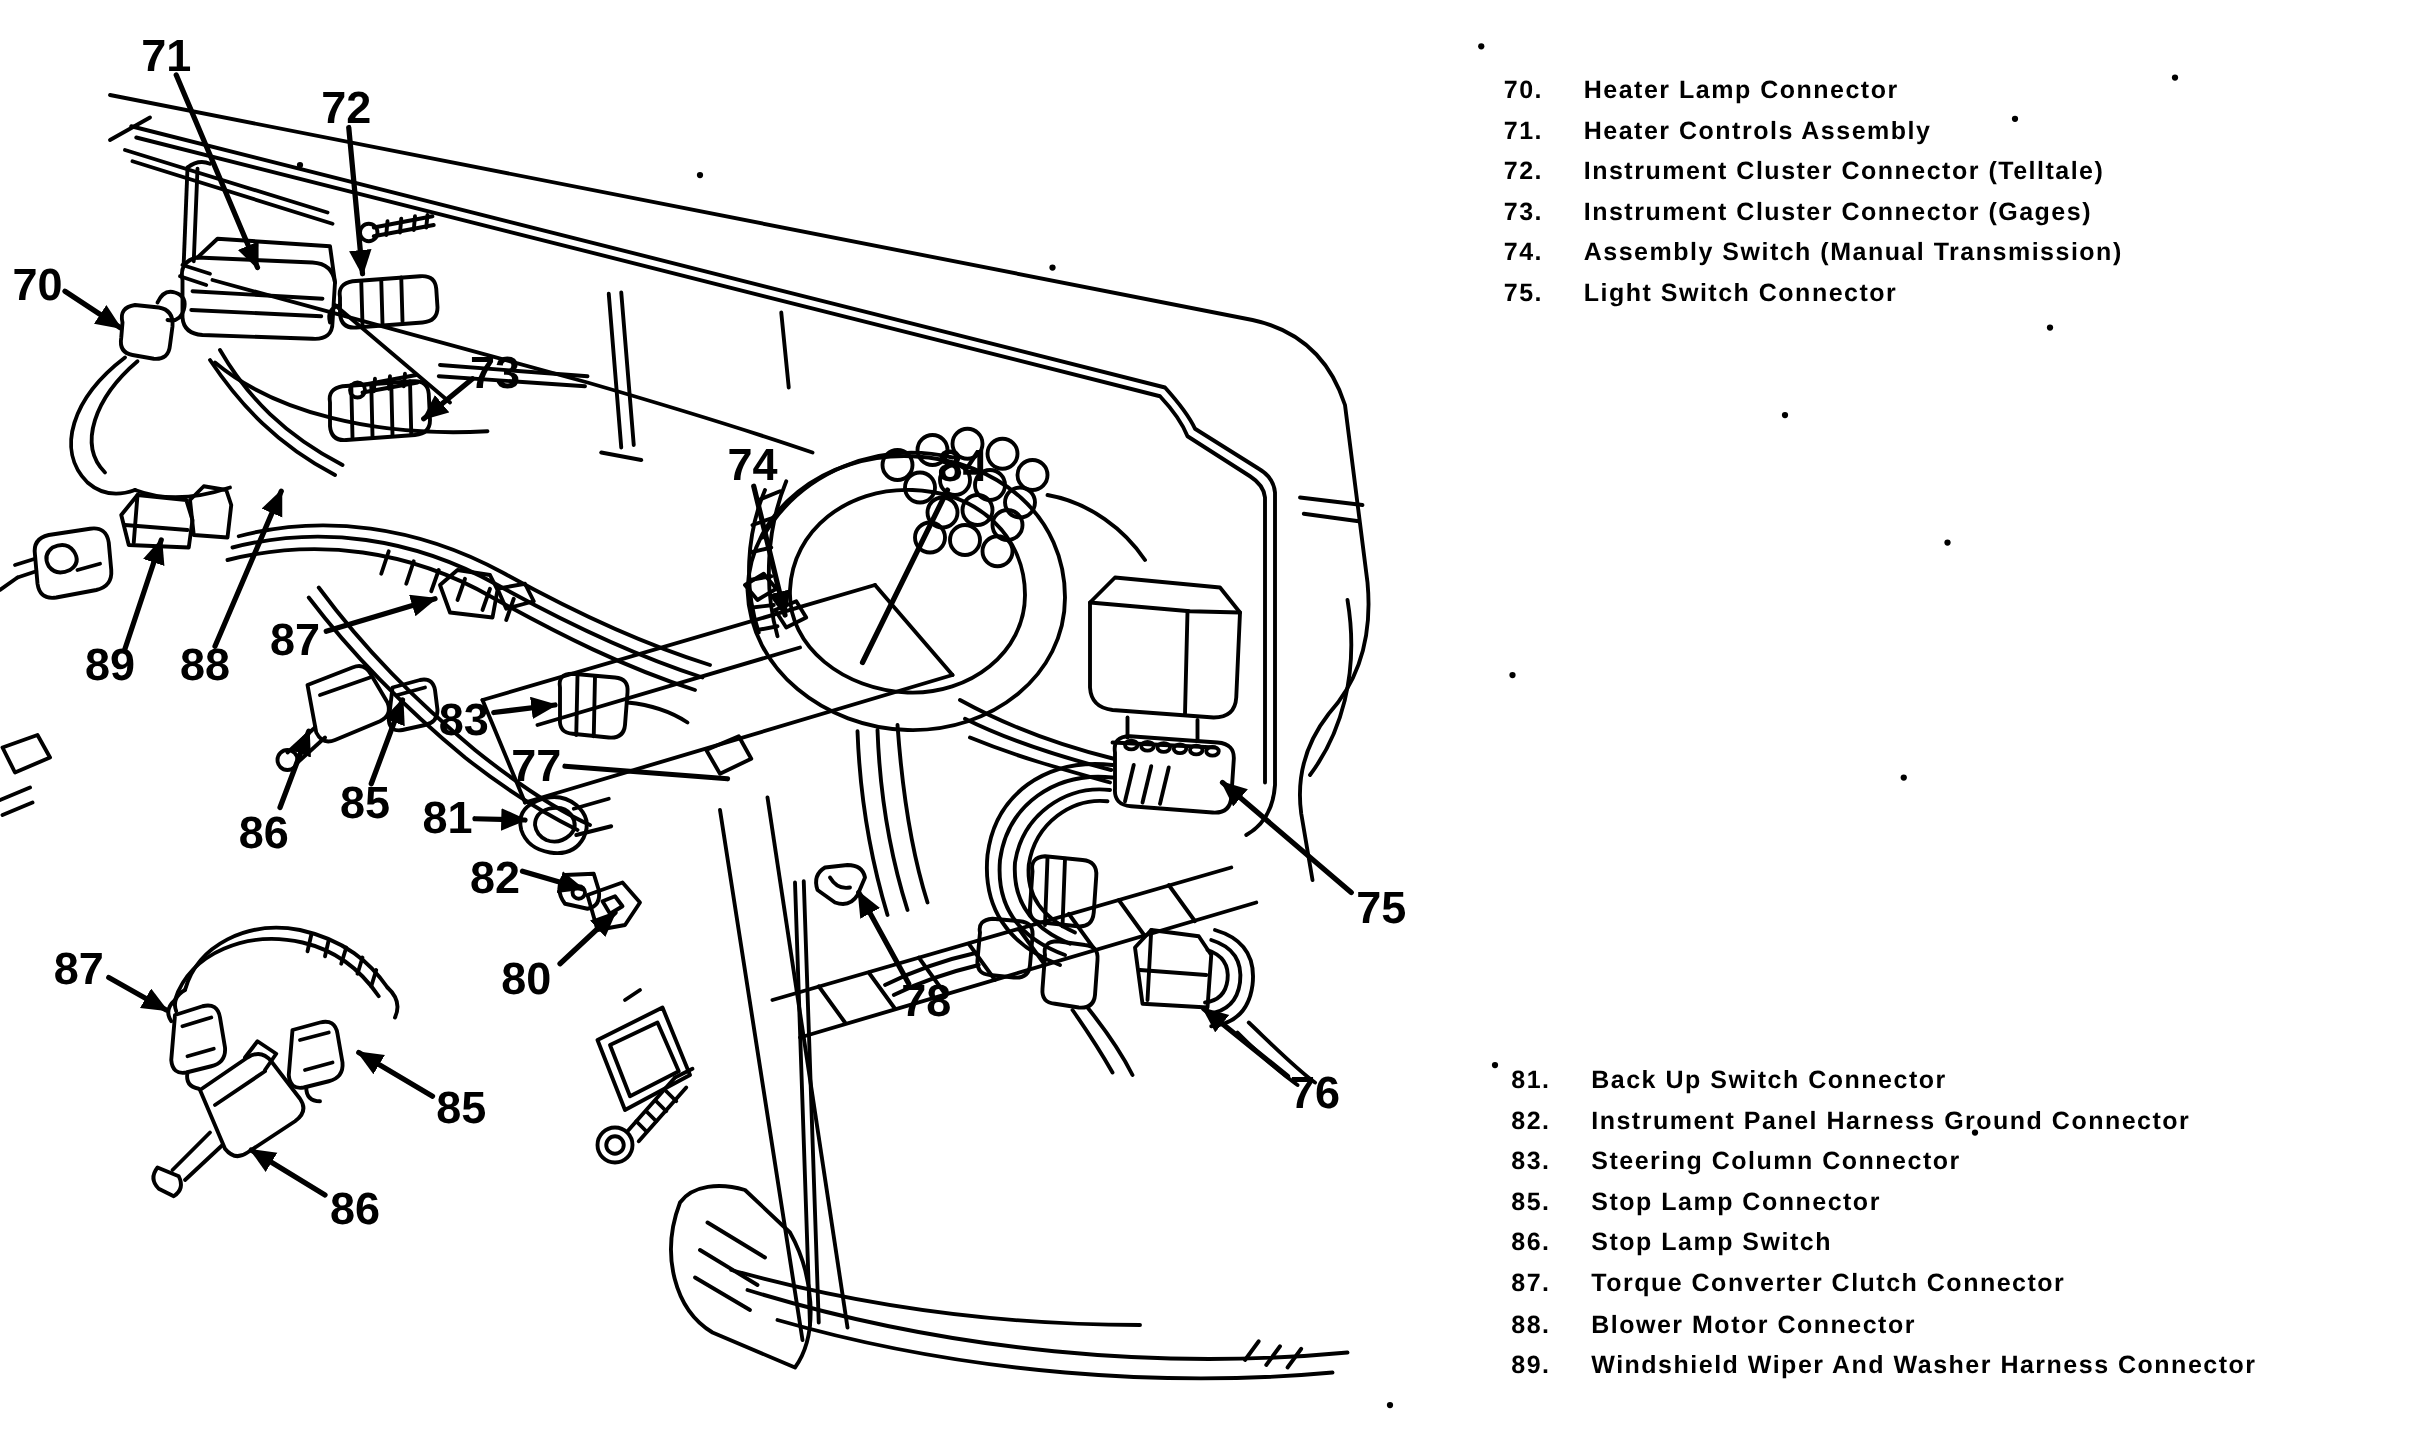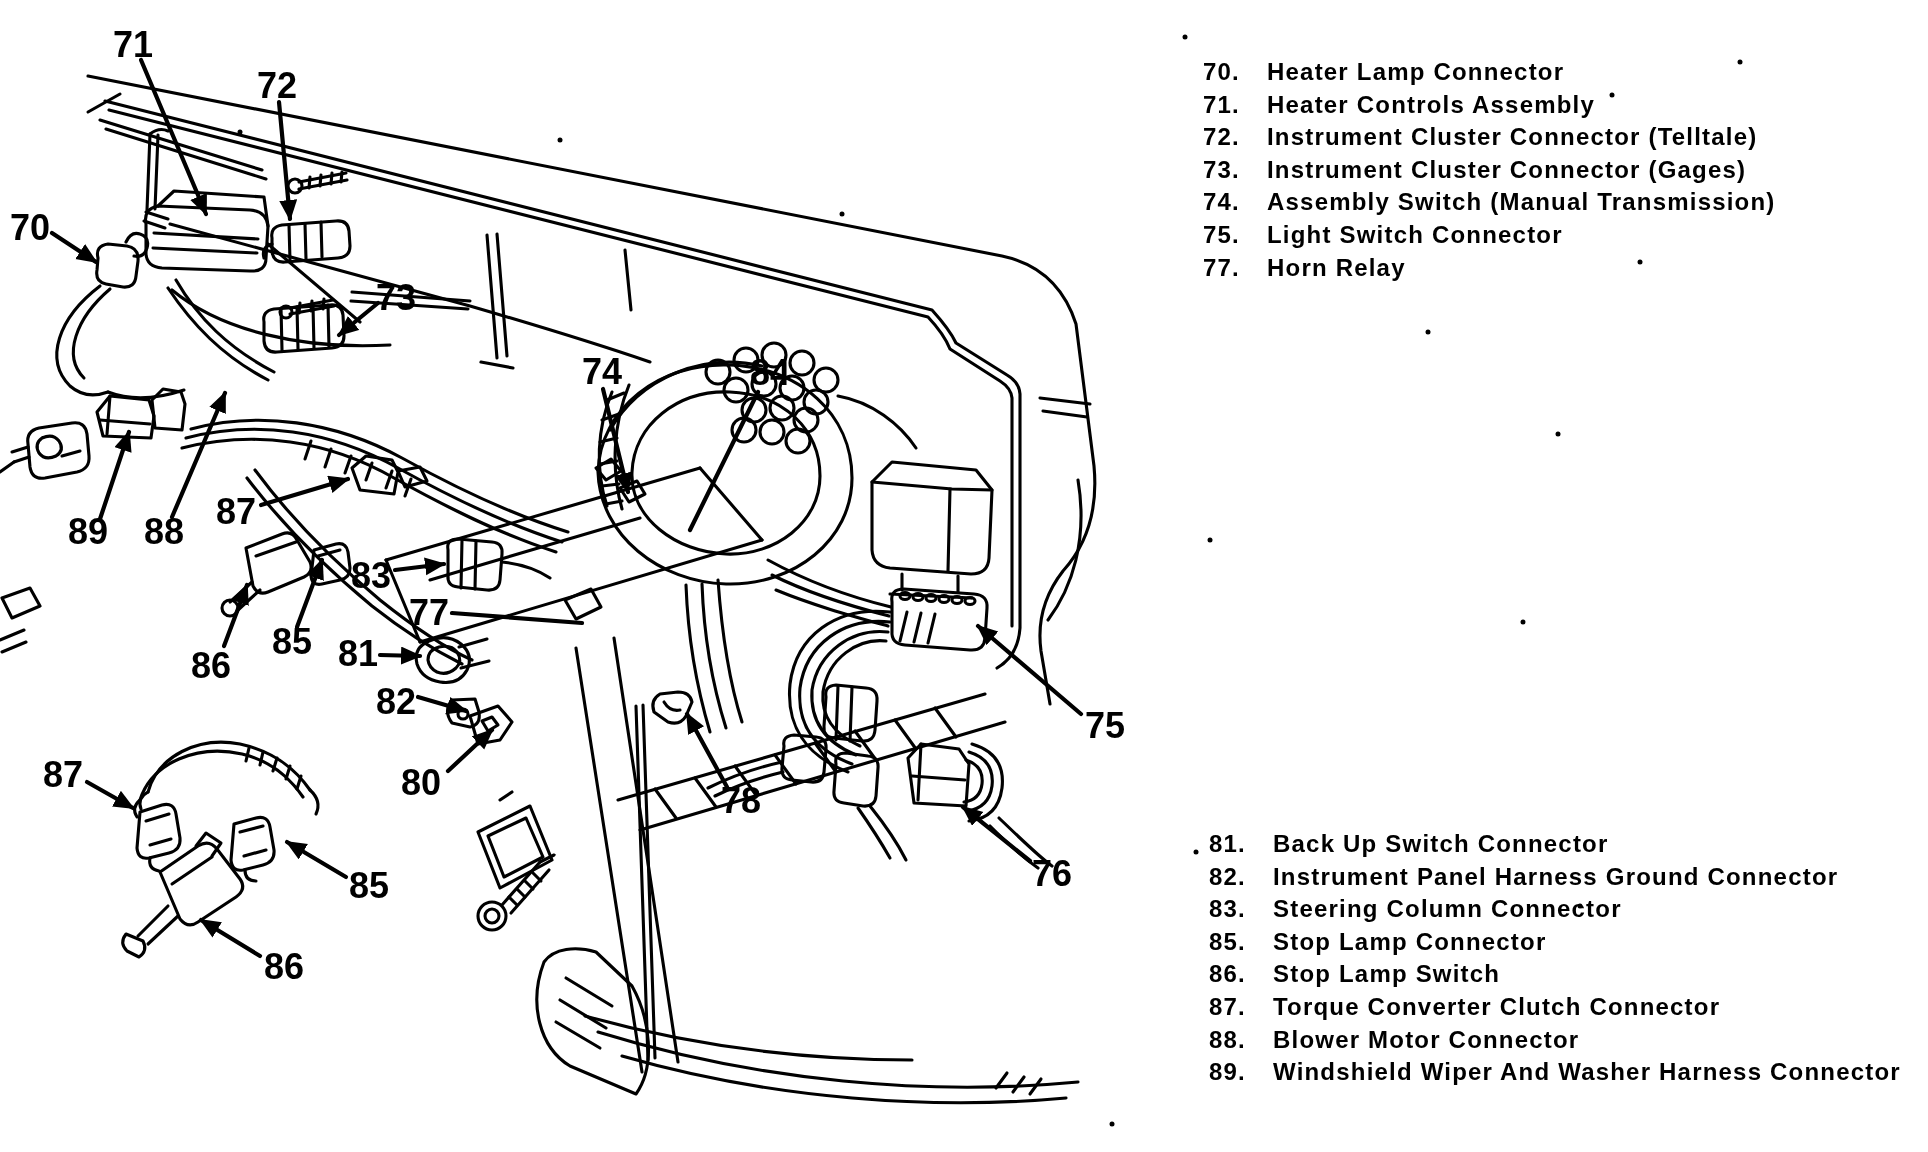--- a/index.html
+++ b/index.html
@@ -1,24 +1,24 @@
 <!DOCTYPE html>
 <html><head>
 <meta charset="utf-8">
 <style>
   html,body{margin:0;padding:0;background:#ffffff;}
   .stage{position:relative;width:1928px;height:1152px;background:#ffffff;overflow:hidden;
          font-family:"Liberation Sans",sans-serif;}
   .stage svg{position:absolute;left:0;top:0;}
-  .legend{position:absolute;color:#000;font-weight:bold;font-size:24px;
+  .legend{position:absolute;color:#000;font-weight:bold;font-size:20px;
           letter-spacing:1.2px;white-space:nowrap;}
   .legend .lrow{height:32.6px;line-height:32.6px;}
   .legend .lnum{display:inline-block;min-width:64px;}
   .legend-top{left:1203px;top:56px;}
-  .legend-bottom{left:1209px;top:828px;}
+  .legend-bottom{left:1209px;top:848px;}
   .co{font-family:"Liberation Sans",sans-serif;font-weight:bold;font-size:36px;fill:#000;}
 </style>
 </head>
 <body>
 
 <div class="stage">
 
 <svg width="1928" height="1152" viewBox="0 0 1928 1152">
   <defs>
     <marker id="ah" markerUnits="userSpaceOnUse" markerWidth="24" markerHeight="20" refX="19" refY="9" orient="auto">
@@ -384,21 +384,20 @@
   </g>
 </svg>
 
   <div class="legend legend-top">
     <div class="lrow"><span class="lnum">70.</span><span class="llabel">Heater Lamp Connector</span></div>
     <div class="lrow"><span class="lnum">71.</span><span class="llabel">Heater Controls Assembly</span></div>
     <div class="lrow"><span class="lnum">72.</span><span class="llabel">Instrument Cluster Connector (Telltale)</span></div>
     <div class="lrow"><span class="lnum">73.</span><span class="llabel">Instrument Cluster Connector (Gages)</span></div>
     <div class="lrow"><span class="lnum">74.</span><span class="llabel">Assembly Switch (Manual Transmission)</span></div>
     <div class="lrow"><span class="lnum">75.</span><span class="llabel">Light Switch Connector</span></div>
-    <div class="lrow"><span class="lnum">77.</span><span class="llabel">Horn Relay</span></div>
   </div>
 
   <div class="legend legend-bottom">
     <div class="lrow"><span class="lnum">81.</span><span class="llabel">Back Up Switch Connector</span></div>
     <div class="lrow"><span class="lnum">82.</span><span class="llabel">Instrument Panel Harness Ground Connector</span></div>
     <div class="lrow"><span class="lnum">83.</span><span class="llabel">Steering Column Connector</span></div>
     <div class="lrow"><span class="lnum">85.</span><span class="llabel">Stop Lamp Connector</span></div>
     <div class="lrow"><span class="lnum">86.</span><span class="llabel">Stop Lamp Switch</span></div>
     <div class="lrow"><span class="lnum">87.</span><span class="llabel">Torque Converter Clutch Connector</span></div>
     <div class="lrow"><span class="lnum">88.</span><span class="llabel">Blower Motor Connector</span></div>

